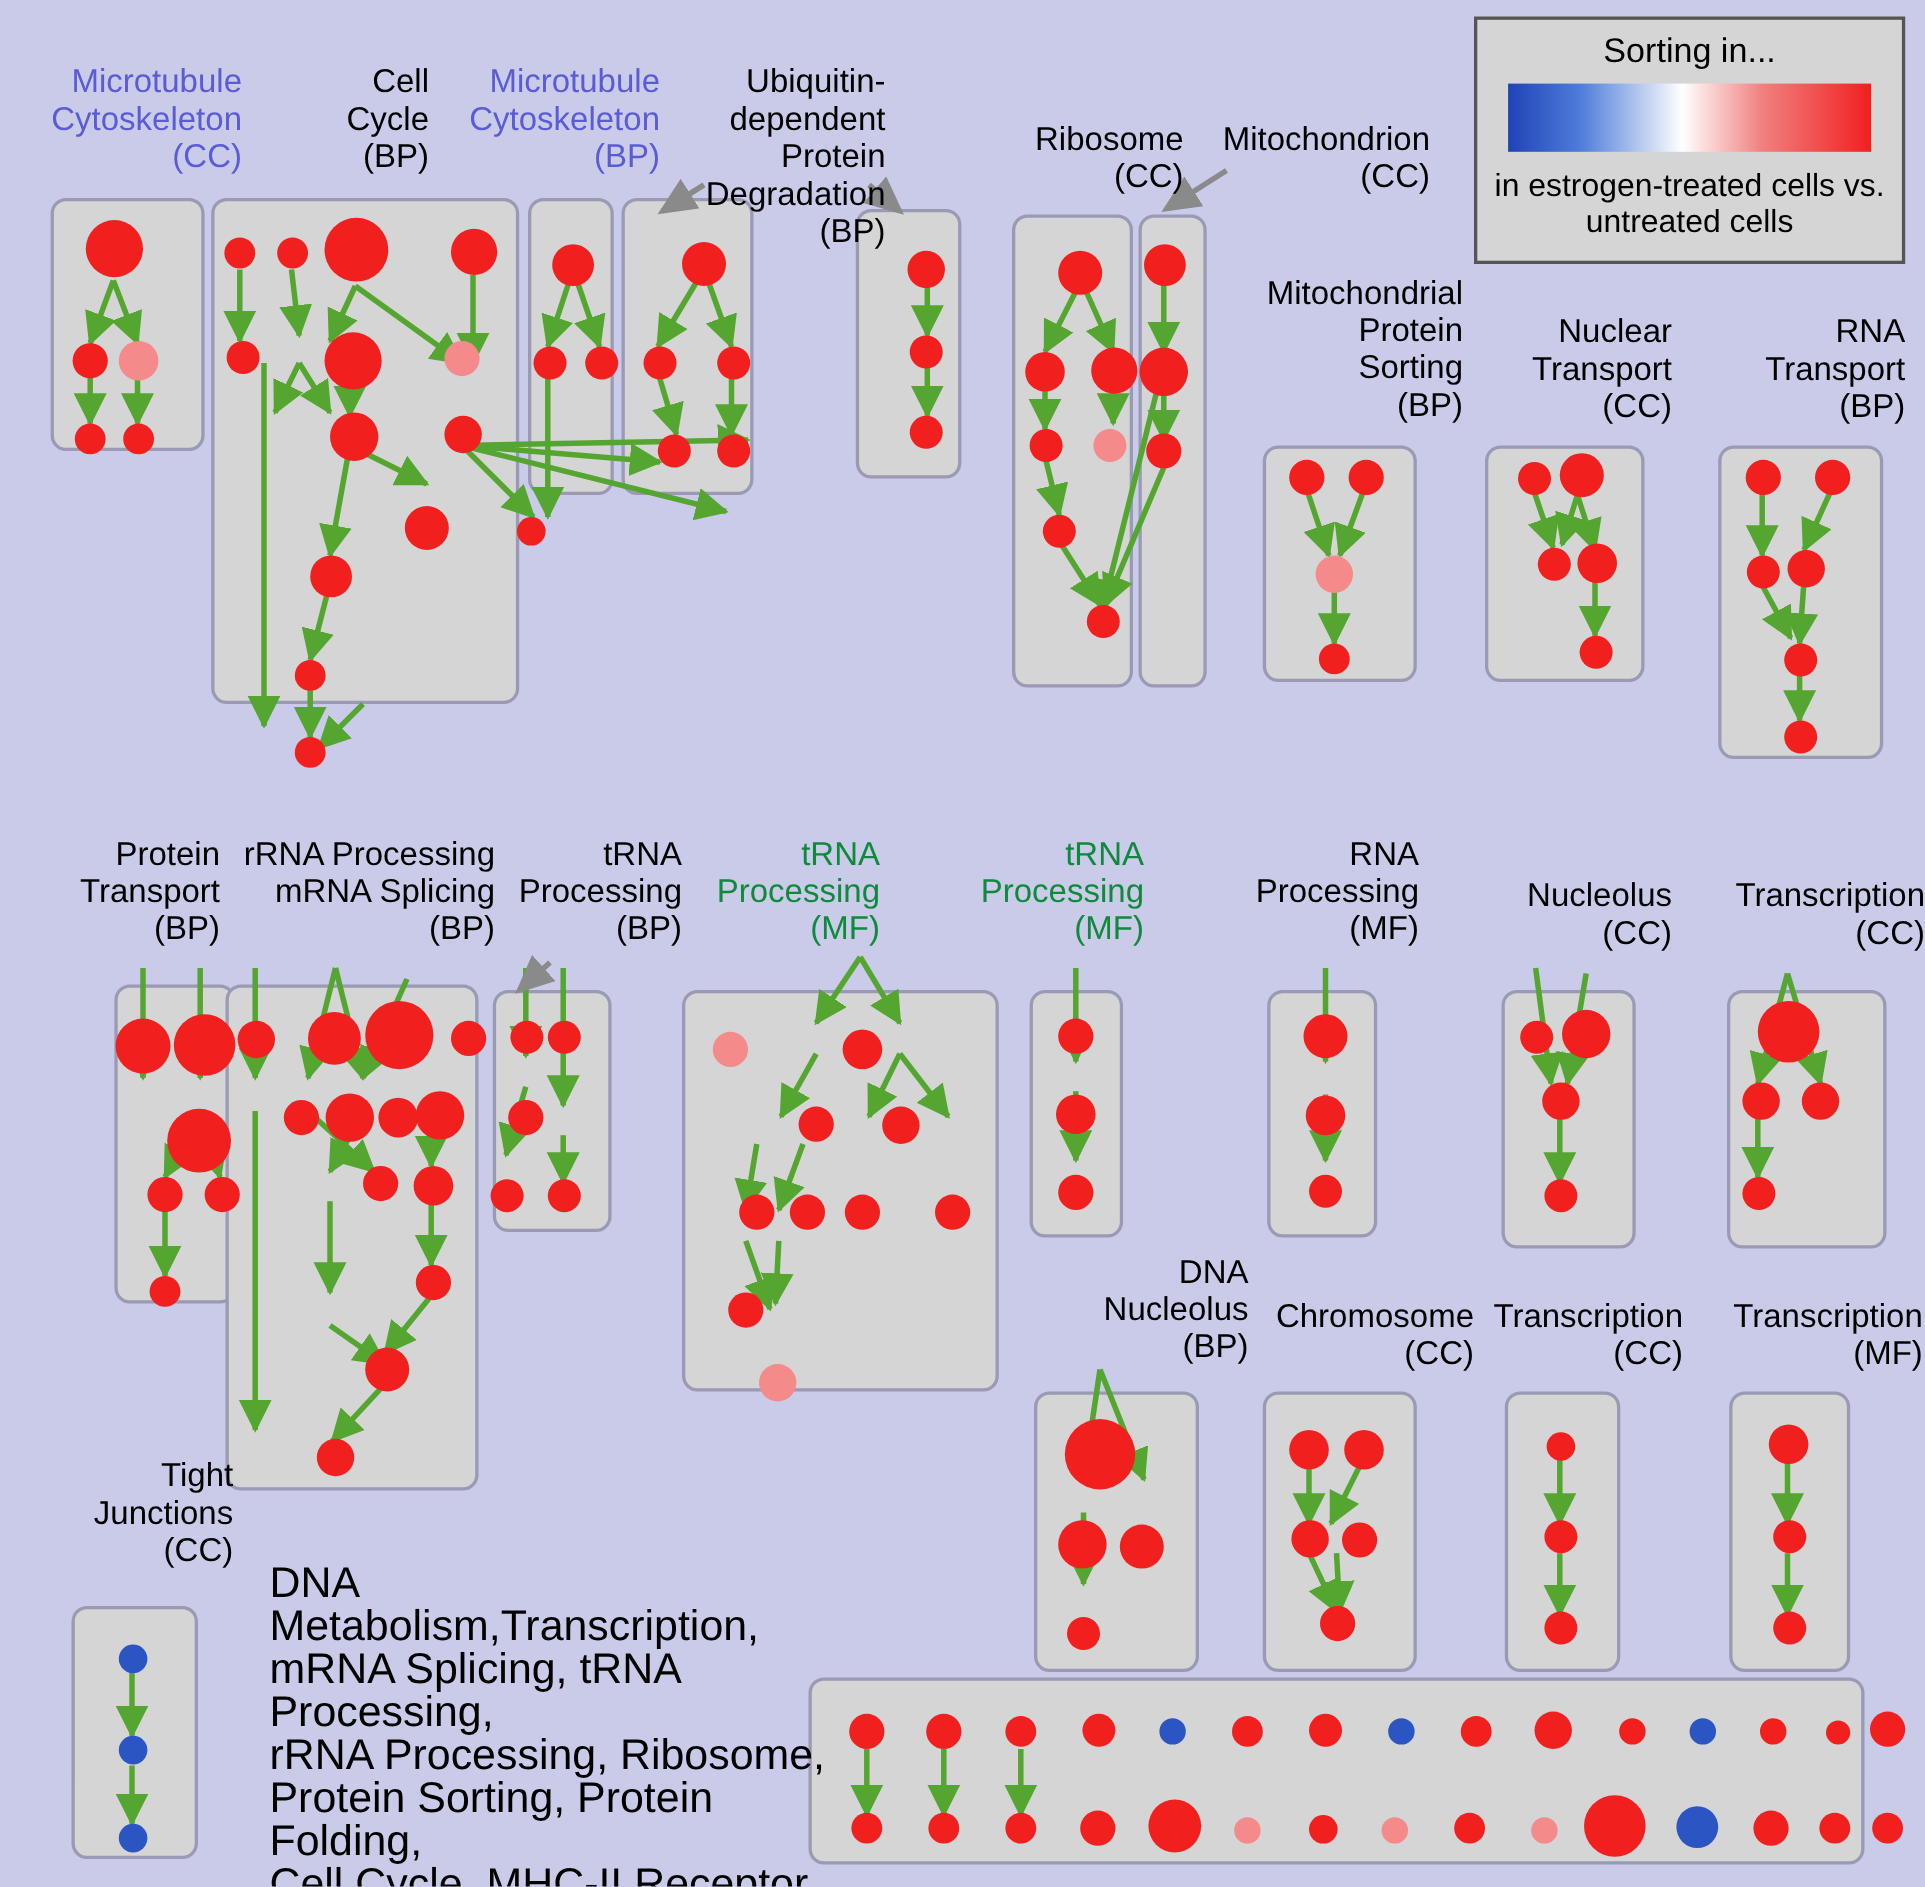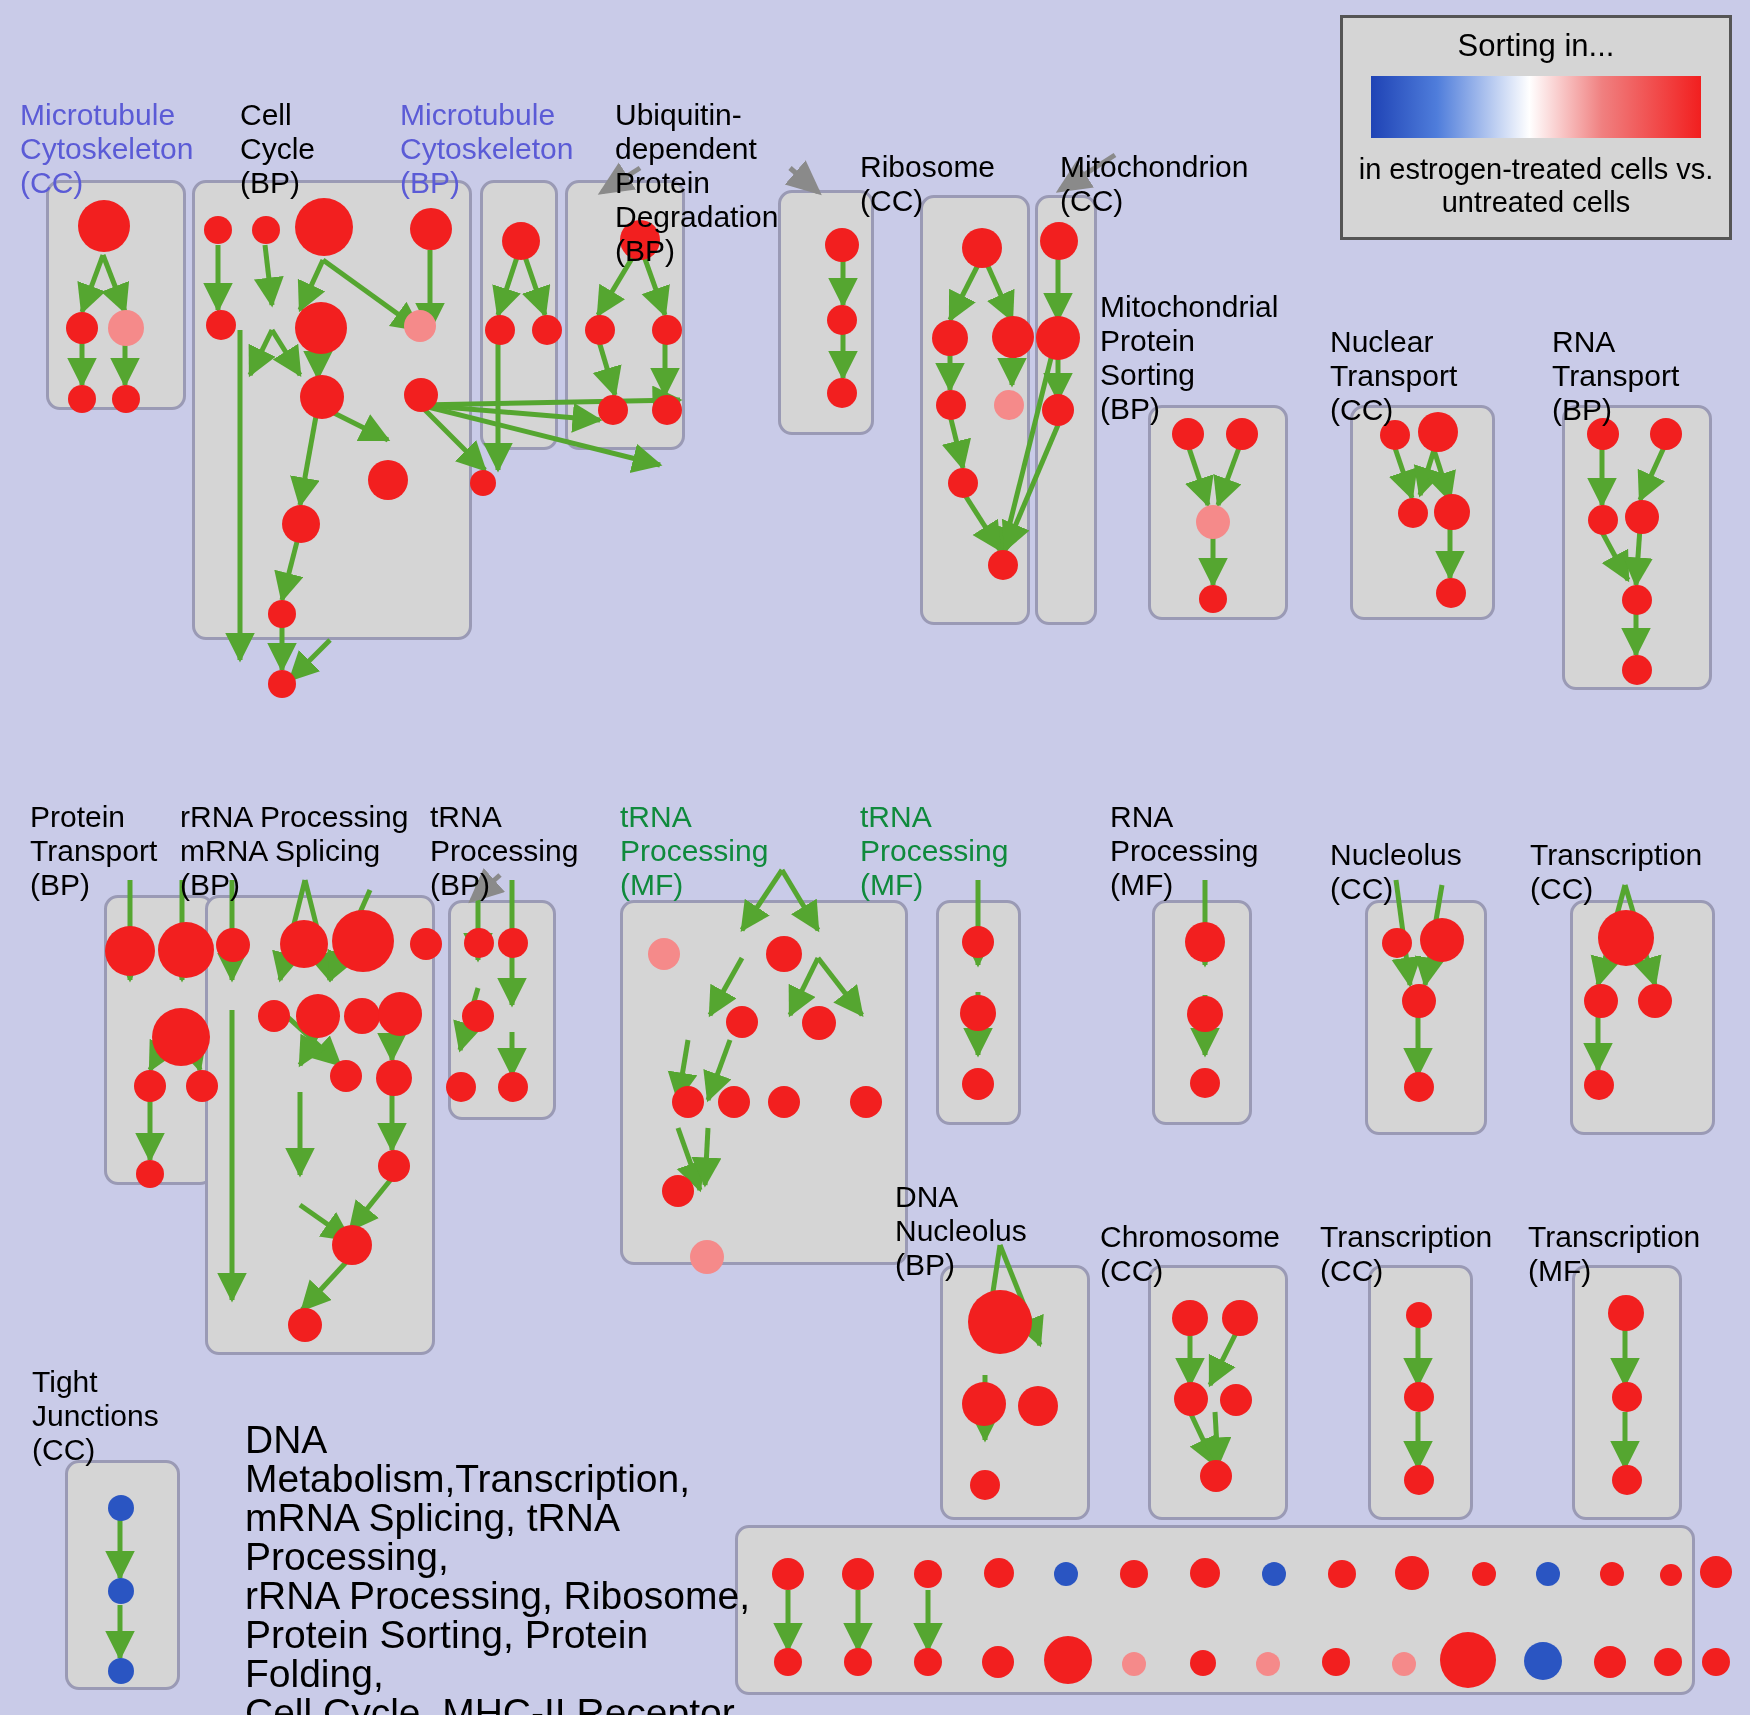--- a/index.html
+++ b/index.html
@@ -16,24 +16,23 @@
     background:#d5d5d5;
     border:3px solid #9a9ab5;
     border-radius:14px;
     box-sizing:border-box;
   }
   .label{
     position:absolute;
     color:#000;
     font-size:30px;
     line-height:34px;
-    text-align:left;
+    text-align:right;
     white-space:pre-line;
     font-family:"Liberation Sans", sans-serif;
-    margin-top:40px;
   }
   .label.cc-blue{color:#5b5bd6;}
   .label.mf-green{color:#0f8a3c;}
   .node{
     position:absolute;
     border-radius:50%;
     box-sizing:border-box;
   }
   .legend{
     position:absolute;
@@ -430,21 +429,21 @@
 Cycle
 (BP)</div>
   <div class="label cc-blue" style="left:400px;top:58px;width:200px;">Microtubule
 Cytoskeleton
 (BP)</div>
   <div class="label" style="left:615px;top:58px;width:190px;">Ubiquitin-
 dependent
 Protein
 Degradation
 (BP)</div>
-  <div class="label" style="left:860px;top:110px;width:180px;">Ribosome
+  <div class="label" style="left:896px;top:110px;width:180px;">Ribosome
 (CC)</div>
   <div class="label" style="left:1060px;top:110px;width:240px;">Mitochondrion
 (CC)</div>
   <div class="label" style="left:1100px;top:250px;width:230px;">Mitochondrial
 Protein
 Sorting
 (BP)</div>
   <div class="label" style="left:1330px;top:285px;width:190px;">Nuclear
 Transport
 (CC)</div>

